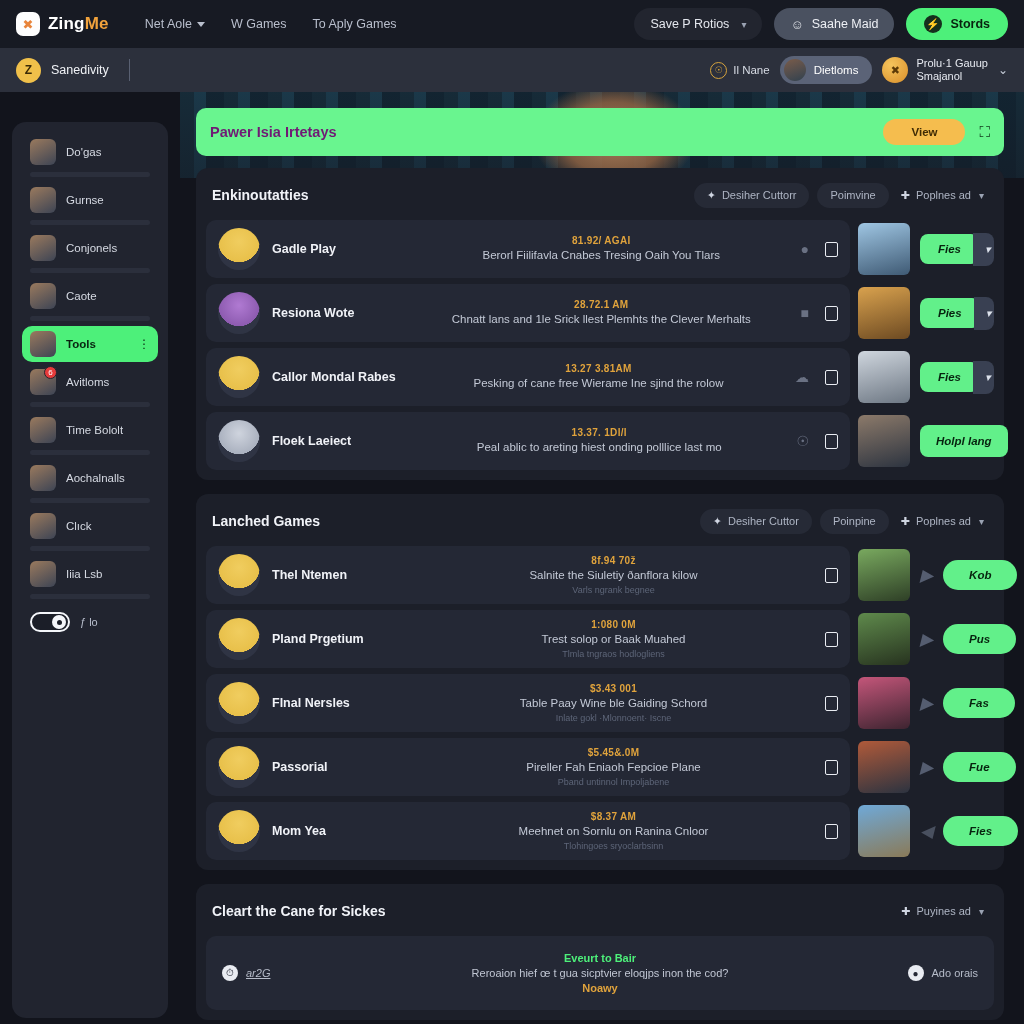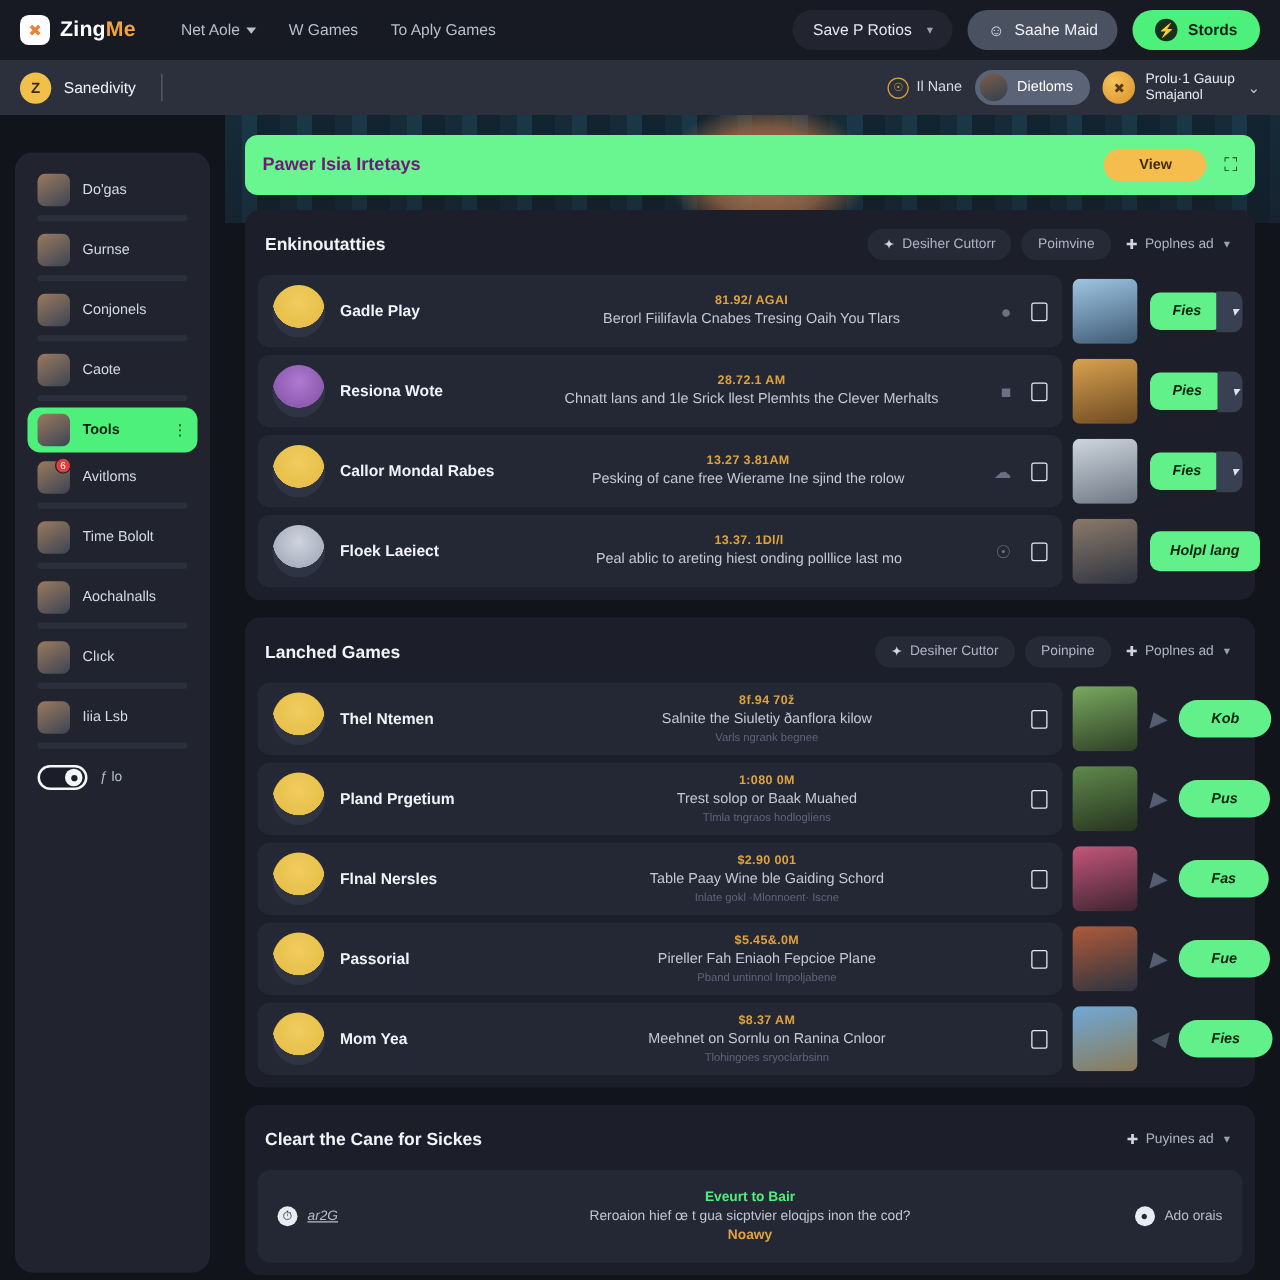--- a/index.html
+++ b/index.html
@@ -536,21 +536,21 @@
               <span class="thumb t6"></span>
               <span class="arrow-ico ">▶</span>
               <span class="btn-round-green">Pus</span>
             </div>
           </div>
           <div class="row">
             <div class="row-main">
               <span class="avatar a1"></span>
               <span class="row-name">Flnal Nersles</span>
               <span class="row-center">
-                <span class="row-time">$2.90 001</span>
+                <span class="row-time">$3.43 001</span>
                 <span class="row-desc">Table Paay Wine ble Gaiding Schord</span>
                 <span class="row-sub">Inlate gokl ·Mlonnoent· Iscne</span>
               </span>
               <span class="row-icons">
                 <span class="sq-icon"></span>
               </span>
             </div>
             <div class="right-slot">
               <span class="thumb t7"></span>
               <span class="arrow-ico ">▶</span>

